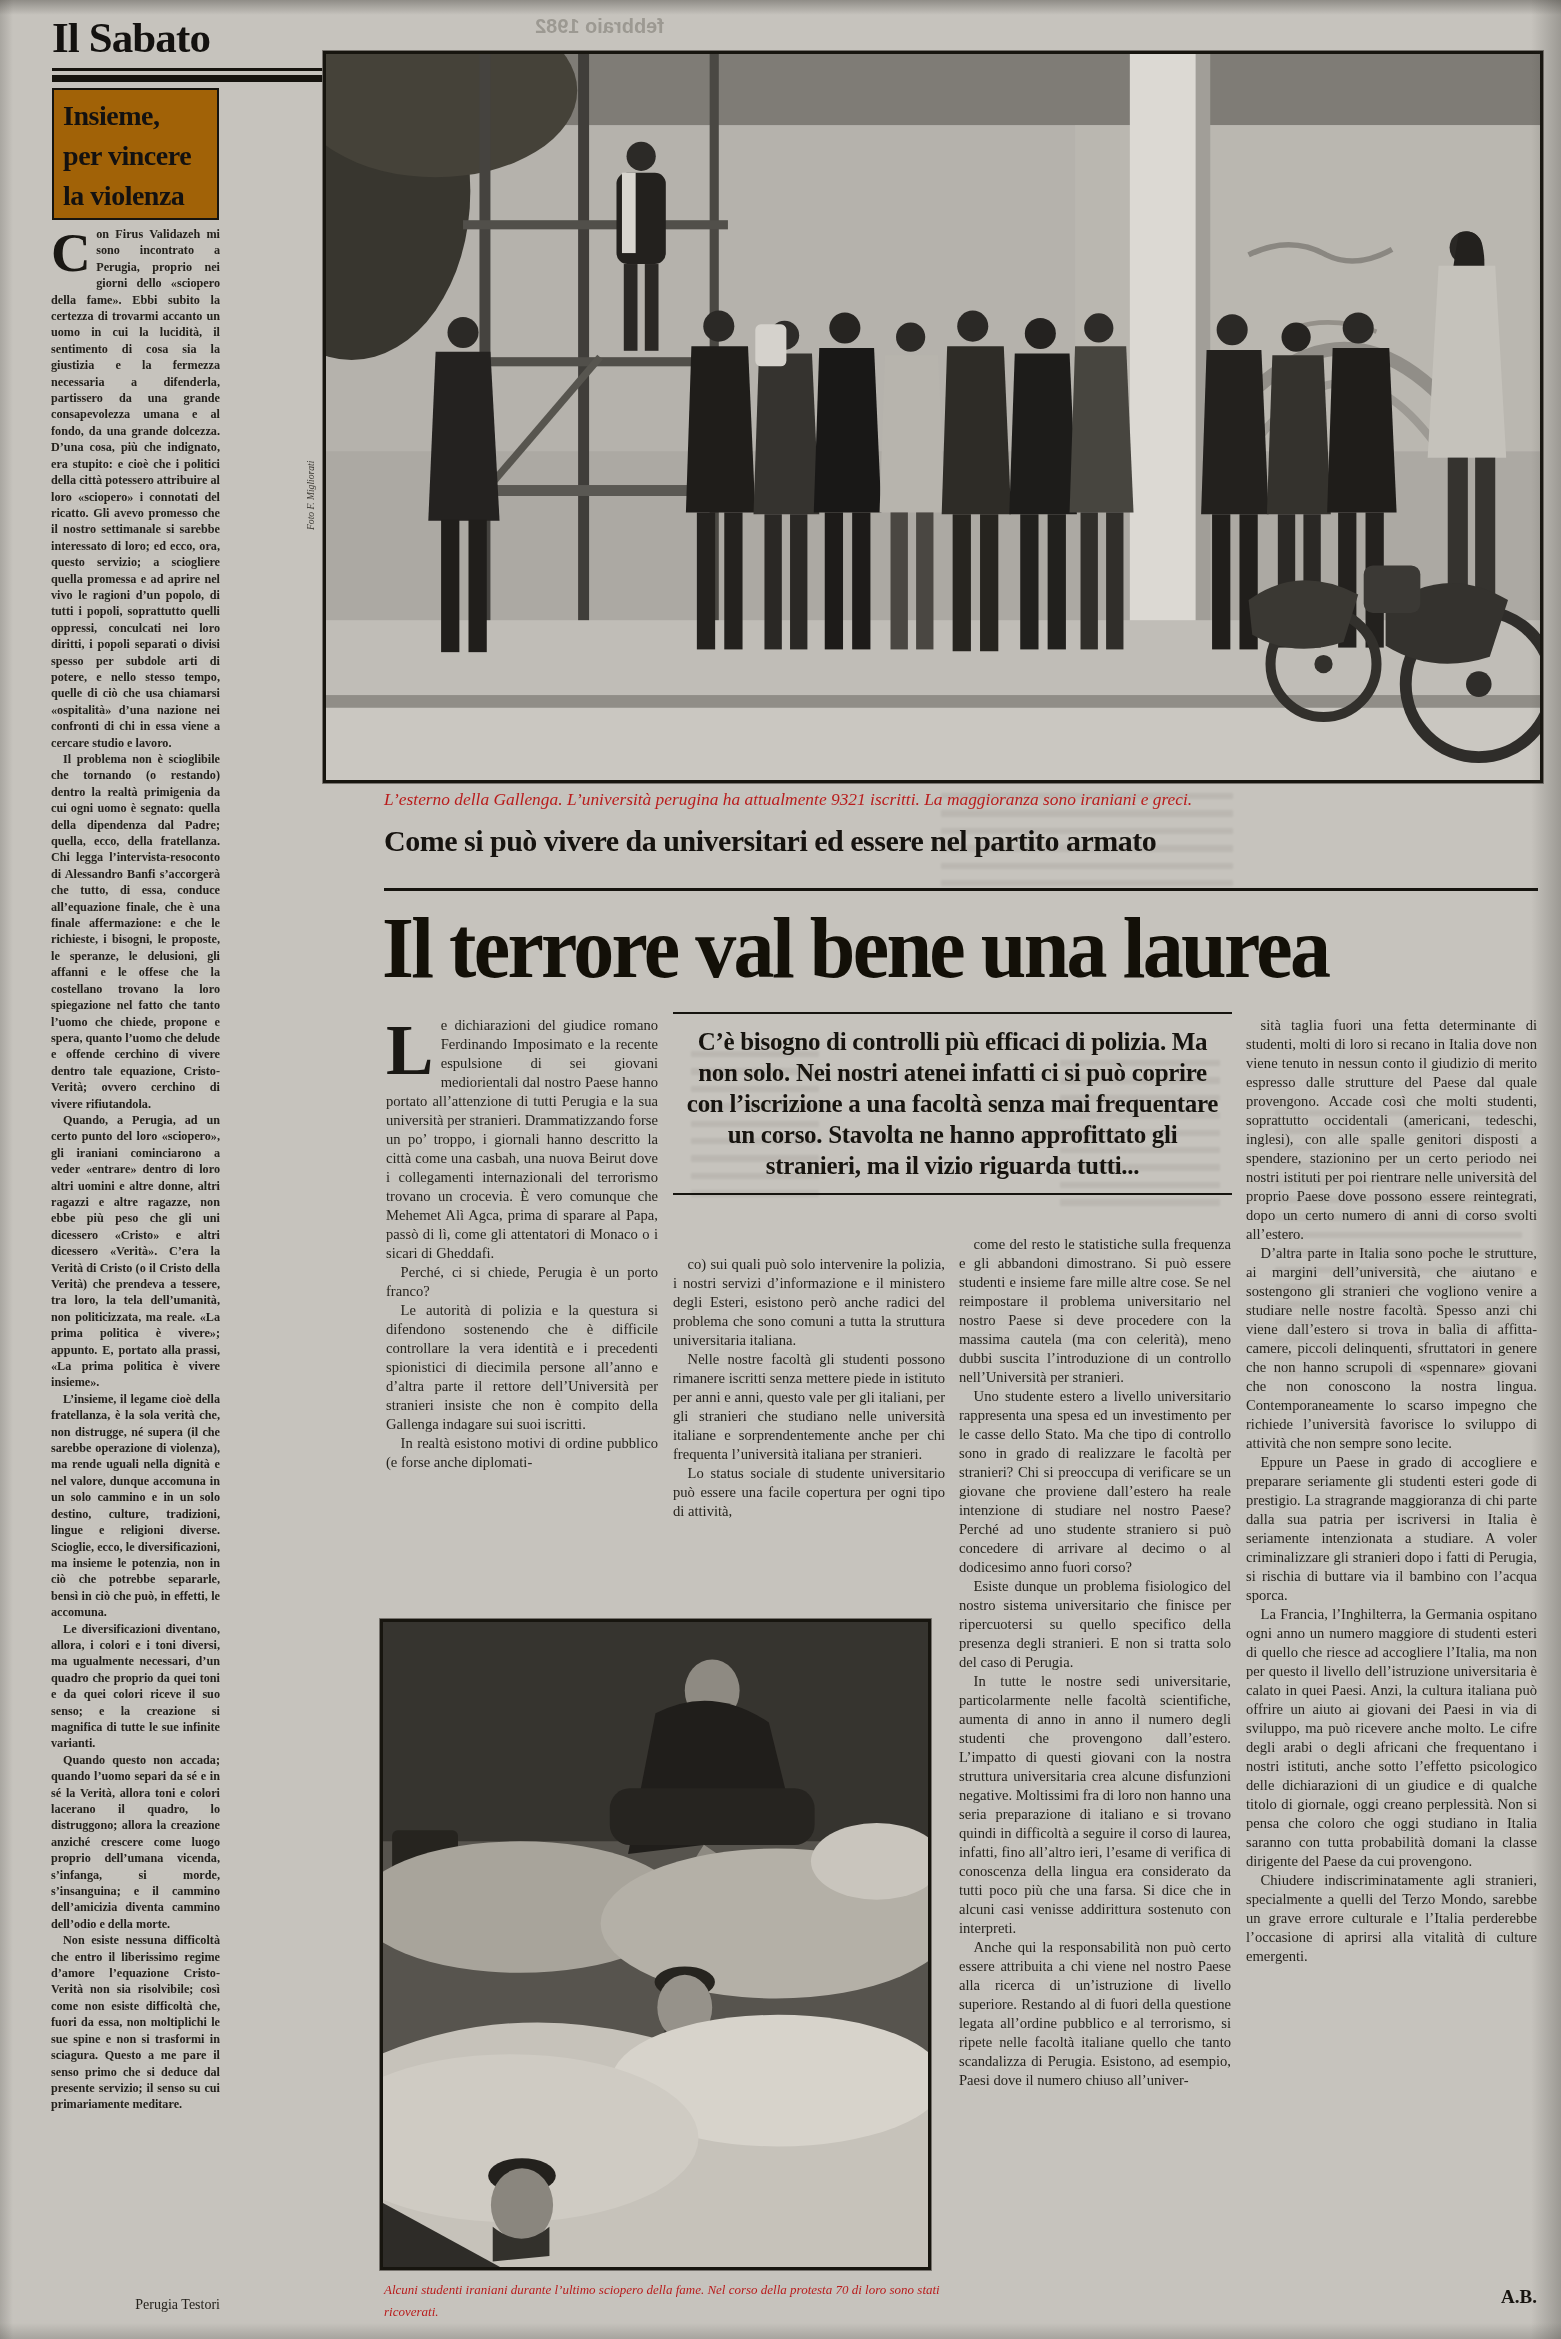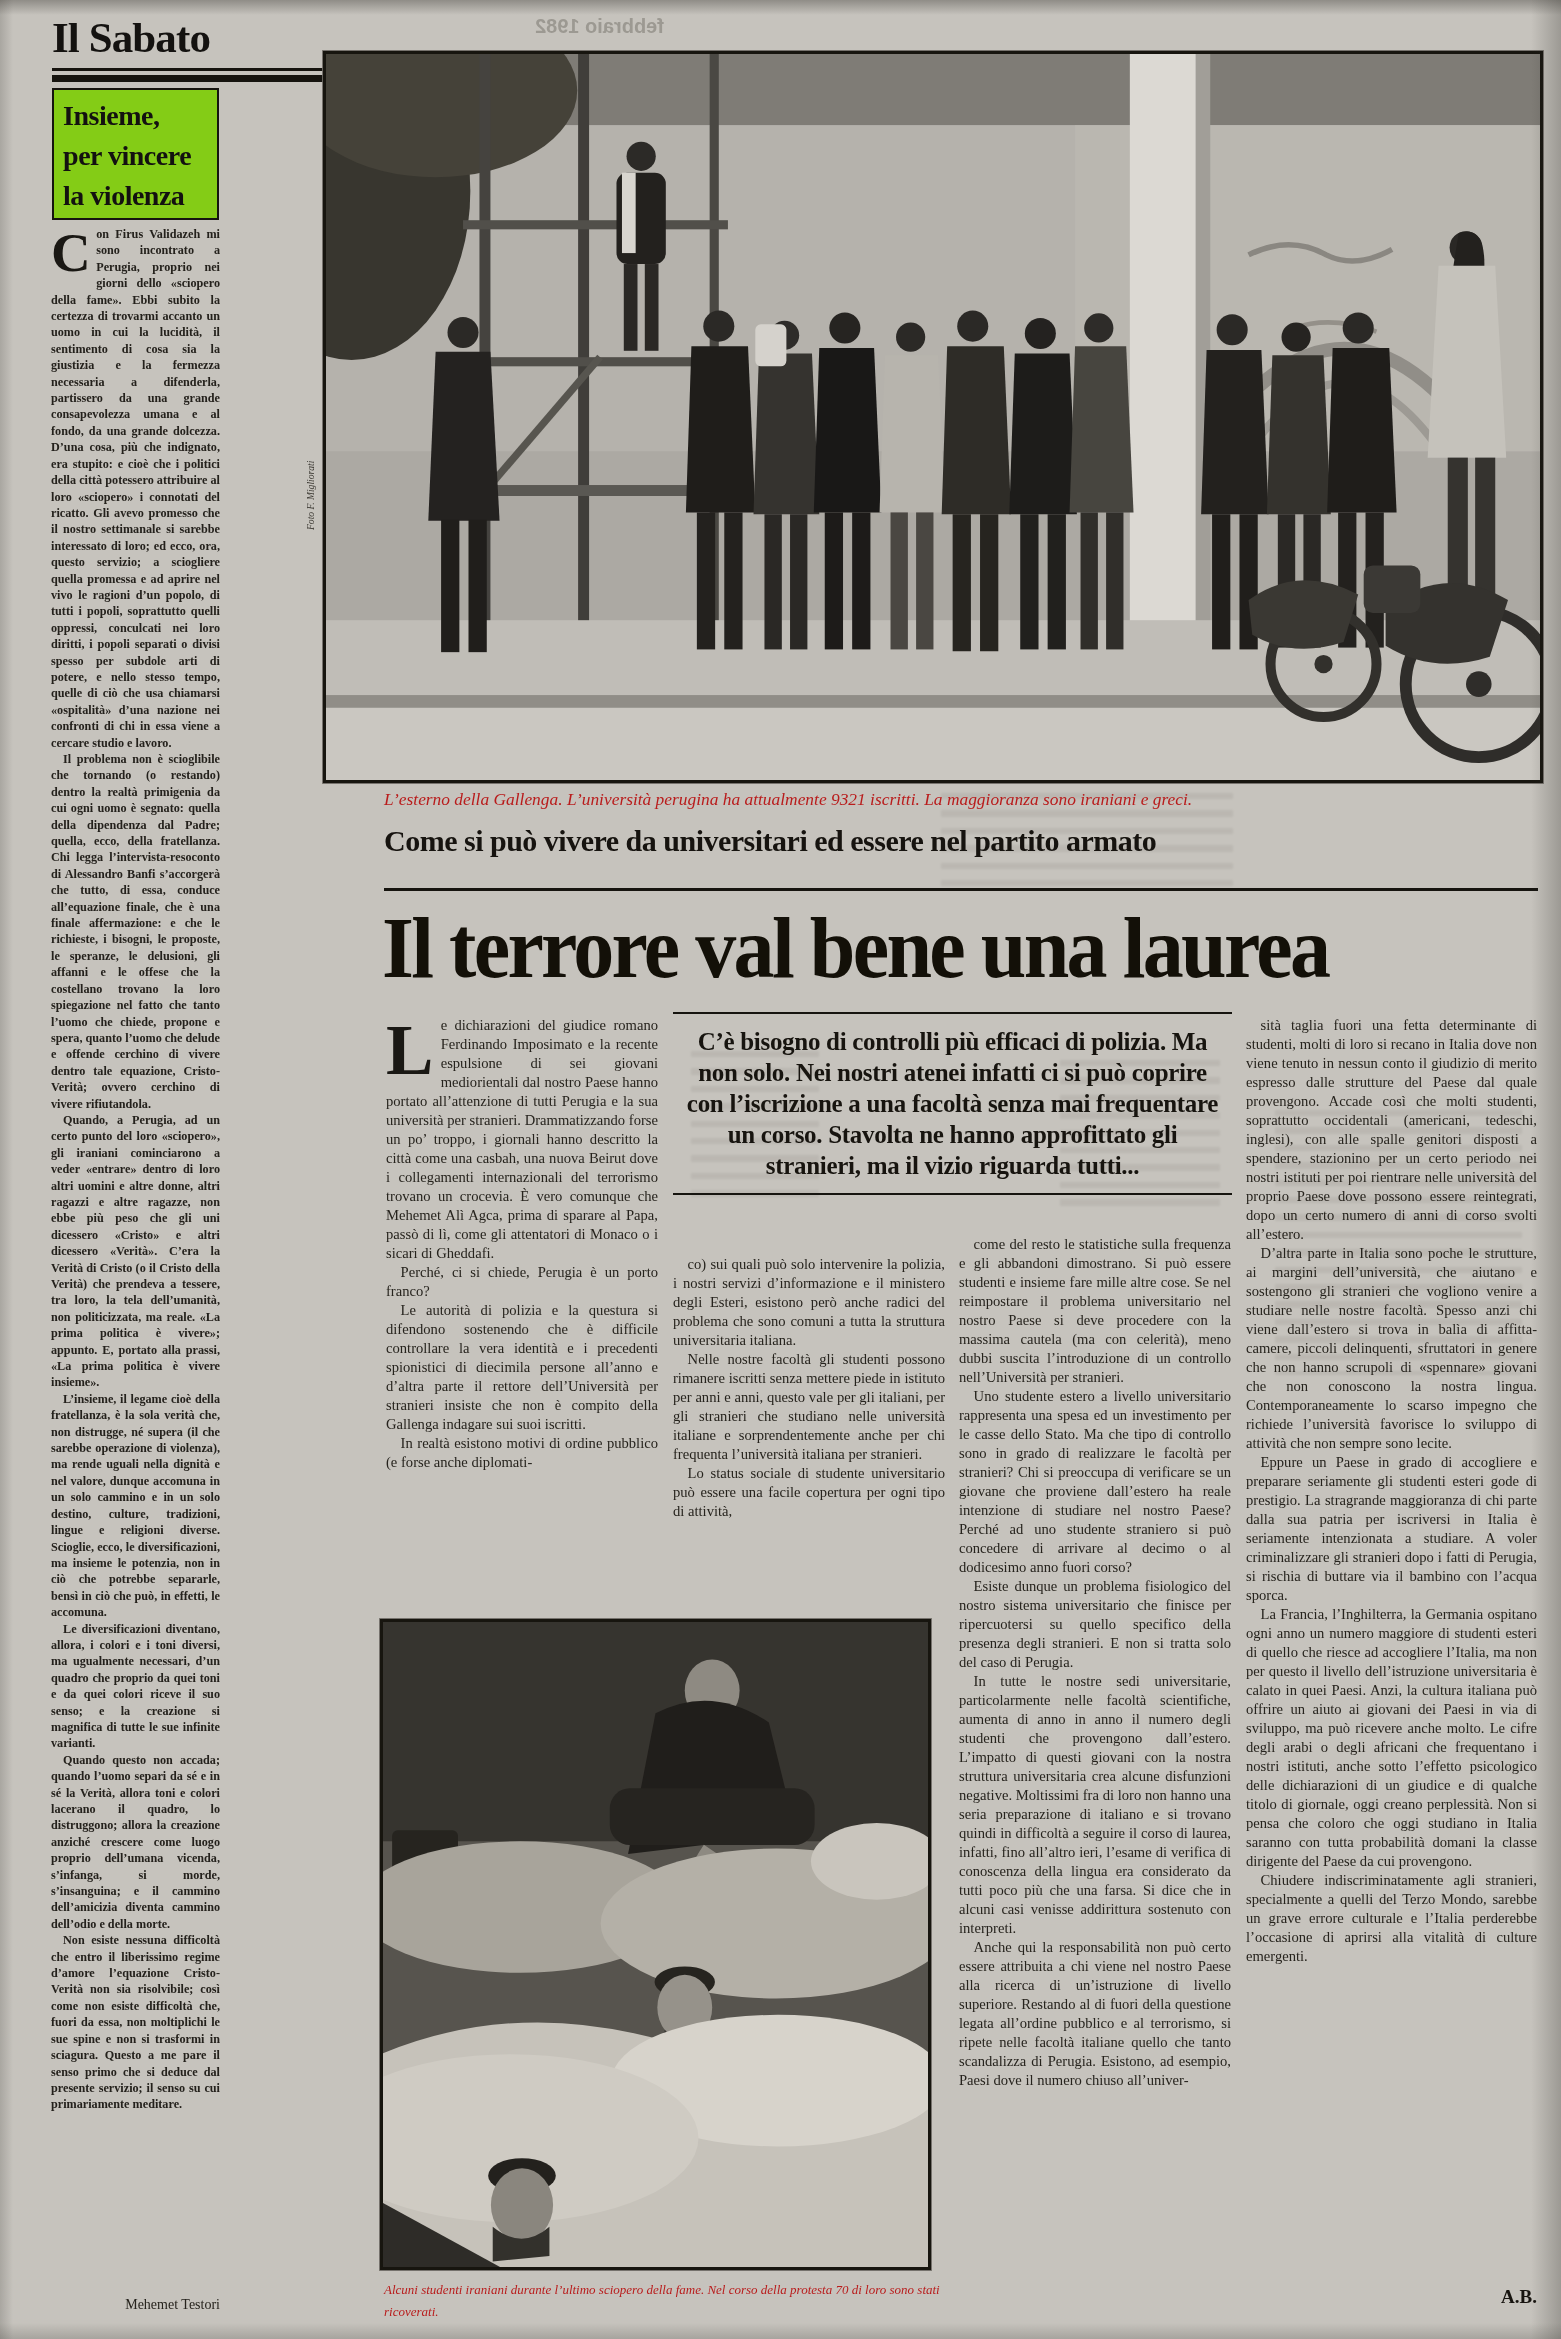--- a/index.html
+++ b/index.html
@@ -4,21 +4,21 @@
 <title>Il Sabato</title>
 <style>
   html,body{margin:0;padding:0;width:1562px;height:2339px;overflow:hidden;background:#9a978f;}
   .page{position:relative;width:1562px;height:2339px;background:#c6c3bd;
         font-family:"Liberation Serif","DejaVu Serif",serif;color:#1b1915;}
   .abs{position:absolute;}
   
   .masthead{font-weight:700;font-size:43px;letter-spacing:-0.9px;color:#141210;}
   .rule{background:#16140f;}
   
-  .titlebox{border:2.7px solid #16140f;background:#84cc16;}
+  .titlebox{border:2.7px solid #16140f;background:#a16207;}
   .titlebox h1{margin:5.5px 0 0 9.1px;font-size:28px;line-height:40px;font-weight:700;letter-spacing:-0.5px;color:#131110;}
   
   .lcol{font-size:12.2px;line-height:16.4px;font-weight:700;text-align:justify;color:#24211c;overflow:hidden;}
   .lp{margin:0;text-indent:12px;}
   .lp.noindent{text-indent:0;}
   .dc{float:left;font-weight:700;color:#1a1814;}
   .dc-c{font-size:55px;line-height:46px;padding:3.7px 5.5px 0 0;}
   .dc-l{font-size:71px;line-height:57px;padding:5.5px 7.3px 0 0;}
   
   .cap{font-style:italic;font-size:17.4px;line-height:22px;color:#b91c1c;}
@@ -73,21 +73,21 @@
     <p class="lp noindent"><span class="dc dc-c">C</span><span>on Firus Validazeh mi sono incontrato a Perugia, proprio nei giorni dello «sciopero della fame». Ebbi subito la certezza di trovarmi accanto un uomo in cui la lucidità, il sentimento di cosa sia la giustizia e la fermezza necessaria a difenderla, partissero da una grande consapevolezza umana e al fondo, da una grande dolcezza. D’una cosa, più che indignato, era stupito: e cioè che i politici della città potessero attribuire al loro «sciopero» i connotati del ricatto. Gli avevo promesso che il nostro settimanale si sarebbe interessato di loro; ed ecco, ora, questo servizio; a sciogliere quella promessa e ad aprire nel vivo le ragioni d’un popolo, di tutti i popoli, soprattutto quelli oppressi, conculcati nei loro diritti, i popoli separati o divisi spesso per subdole arti di potere, e nello stesso tempo, quelle di ciò che usa chiamarsi «ospitalità» d’una nazione nei confronti di chi in essa viene a cercare studio e lavoro.</span></p>
     <div>
         <p class="lp">Il problema non è scioglibile che tornando (o restando) dentro la realtà primigenia da cui ogni uomo è segnato: quella della dipendenza dal Padre; quella, ecco, della fratellanza. Chi legga l’intervista-resoconto di Alessandro Banfi s’accorgerà che tutto, di essa, conduce all’equazione finale, che è una finale affermazione: e che le richieste, i bisogni, le proposte, le speranze, le delusioni, gli affanni e le offese che la costellano trovano la loro spiegazione nel fatto che tanto l’uomo che chiede, propone e spera, quanto l’uomo che delude e offende cerchino di vivere dentro tale equazione, Cristo-Verità; ovvero cerchino di vivere rifiutandola.</p>
         <p class="lp">Quando, a Perugia, ad un certo punto del loro «sciopero», gli iraniani cominciarono a veder «entrare» dentro di loro altri uomini e altre donne, altri ragazzi e altre ragazze, non ebbe più peso che gli uni dicessero «Cristo» e altri dicessero «Verità». C’era la Verità di Cristo (o il Cristo della Verità) che prendeva a tessere, tra loro, la tela dell’umanità, non politicizzata, ma reale. «La prima politica è vivere»; appunto. E, portato alla prassi, «La prima politica è vivere insieme».</p>
         <p class="lp">L’insieme, il legame cioè della fratellanza, è la sola verità che, non distrugge, né supera (il che sarebbe operazione di violenza), ma rende uguali nella dignità e nel valore, dunque accomuna in un solo cammino e in un solo destino, culture, tradizioni, lingue e religioni diverse. Scioglie, ecco, le diversificazioni, ma insieme le potenzia, non in ciò che potrebbe separarle, bensì in ciò che può, in effetti, le accomuna.</p>
         <p class="lp">Le diversificazioni diventano, allora, i colori e i toni diversi, ma ugualmente necessari, d’un quadro che proprio da quei toni e da quei colori riceve il suo senso; e la creazione si magnifica di tutte le sue infinite varianti.</p>
         <p class="lp">Quando questo non accada; quando l’uomo separi da sé e in sé la Verità, allora toni e colori lacerano il quadro, lo distruggono; allora la creazione anziché crescere come luogo proprio dell’umana vicenda, s’infanga, si morde, s’insanguina; e il cammino dell’amicizia diventa cammino dell’odio e della morte.</p>
         <p class="lp">Non esiste nessuna difficoltà che entro il liberissimo regime d’amore l’equazione Cristo-Verità non sia risolvibile; così come non esiste difficoltà che, fuori da essa, non moltiplichi le sue spine e non si trasformi in sciagura. Questo a me pare il senso primo che si deduce dal presente servizio; il senso su cui primariamente meditare.</p>
       </div>
   </div>
-  <div class="abs byline-left" style="left:51px;top:2297px;width:169px;">Mehemet Testori</div>
+  <div class="abs byline-left" style="left:51px;top:2297px;width:169px;">Perugia Testori</div>
 
   <div class="abs photoframe" style="left:323px;top:51px;width:1214px;height:726px;">
     <svg width="1214" height="726" viewBox="0 0 1329 795" preserveAspectRatio="none">
       <rect width="1329" height="795" fill="#aca9a3"></rect>
       <rect width="1329" height="78" fill="#7f7c76"></rect>
       <rect y="78" width="1329" height="357" fill="#b5b2ac"></rect>
       <g>
         <rect x="820" y="78" width="509" height="357" fill="#bab7b0"></rect>
         <path d="M960 435 q 155 -225 310 0" fill="none" stroke="#918e88" stroke-width="15"></path>
         <path d="M1010 435 q 105 -150 210 0" fill="none" stroke="#9d9a94" stroke-width="9"></path>

